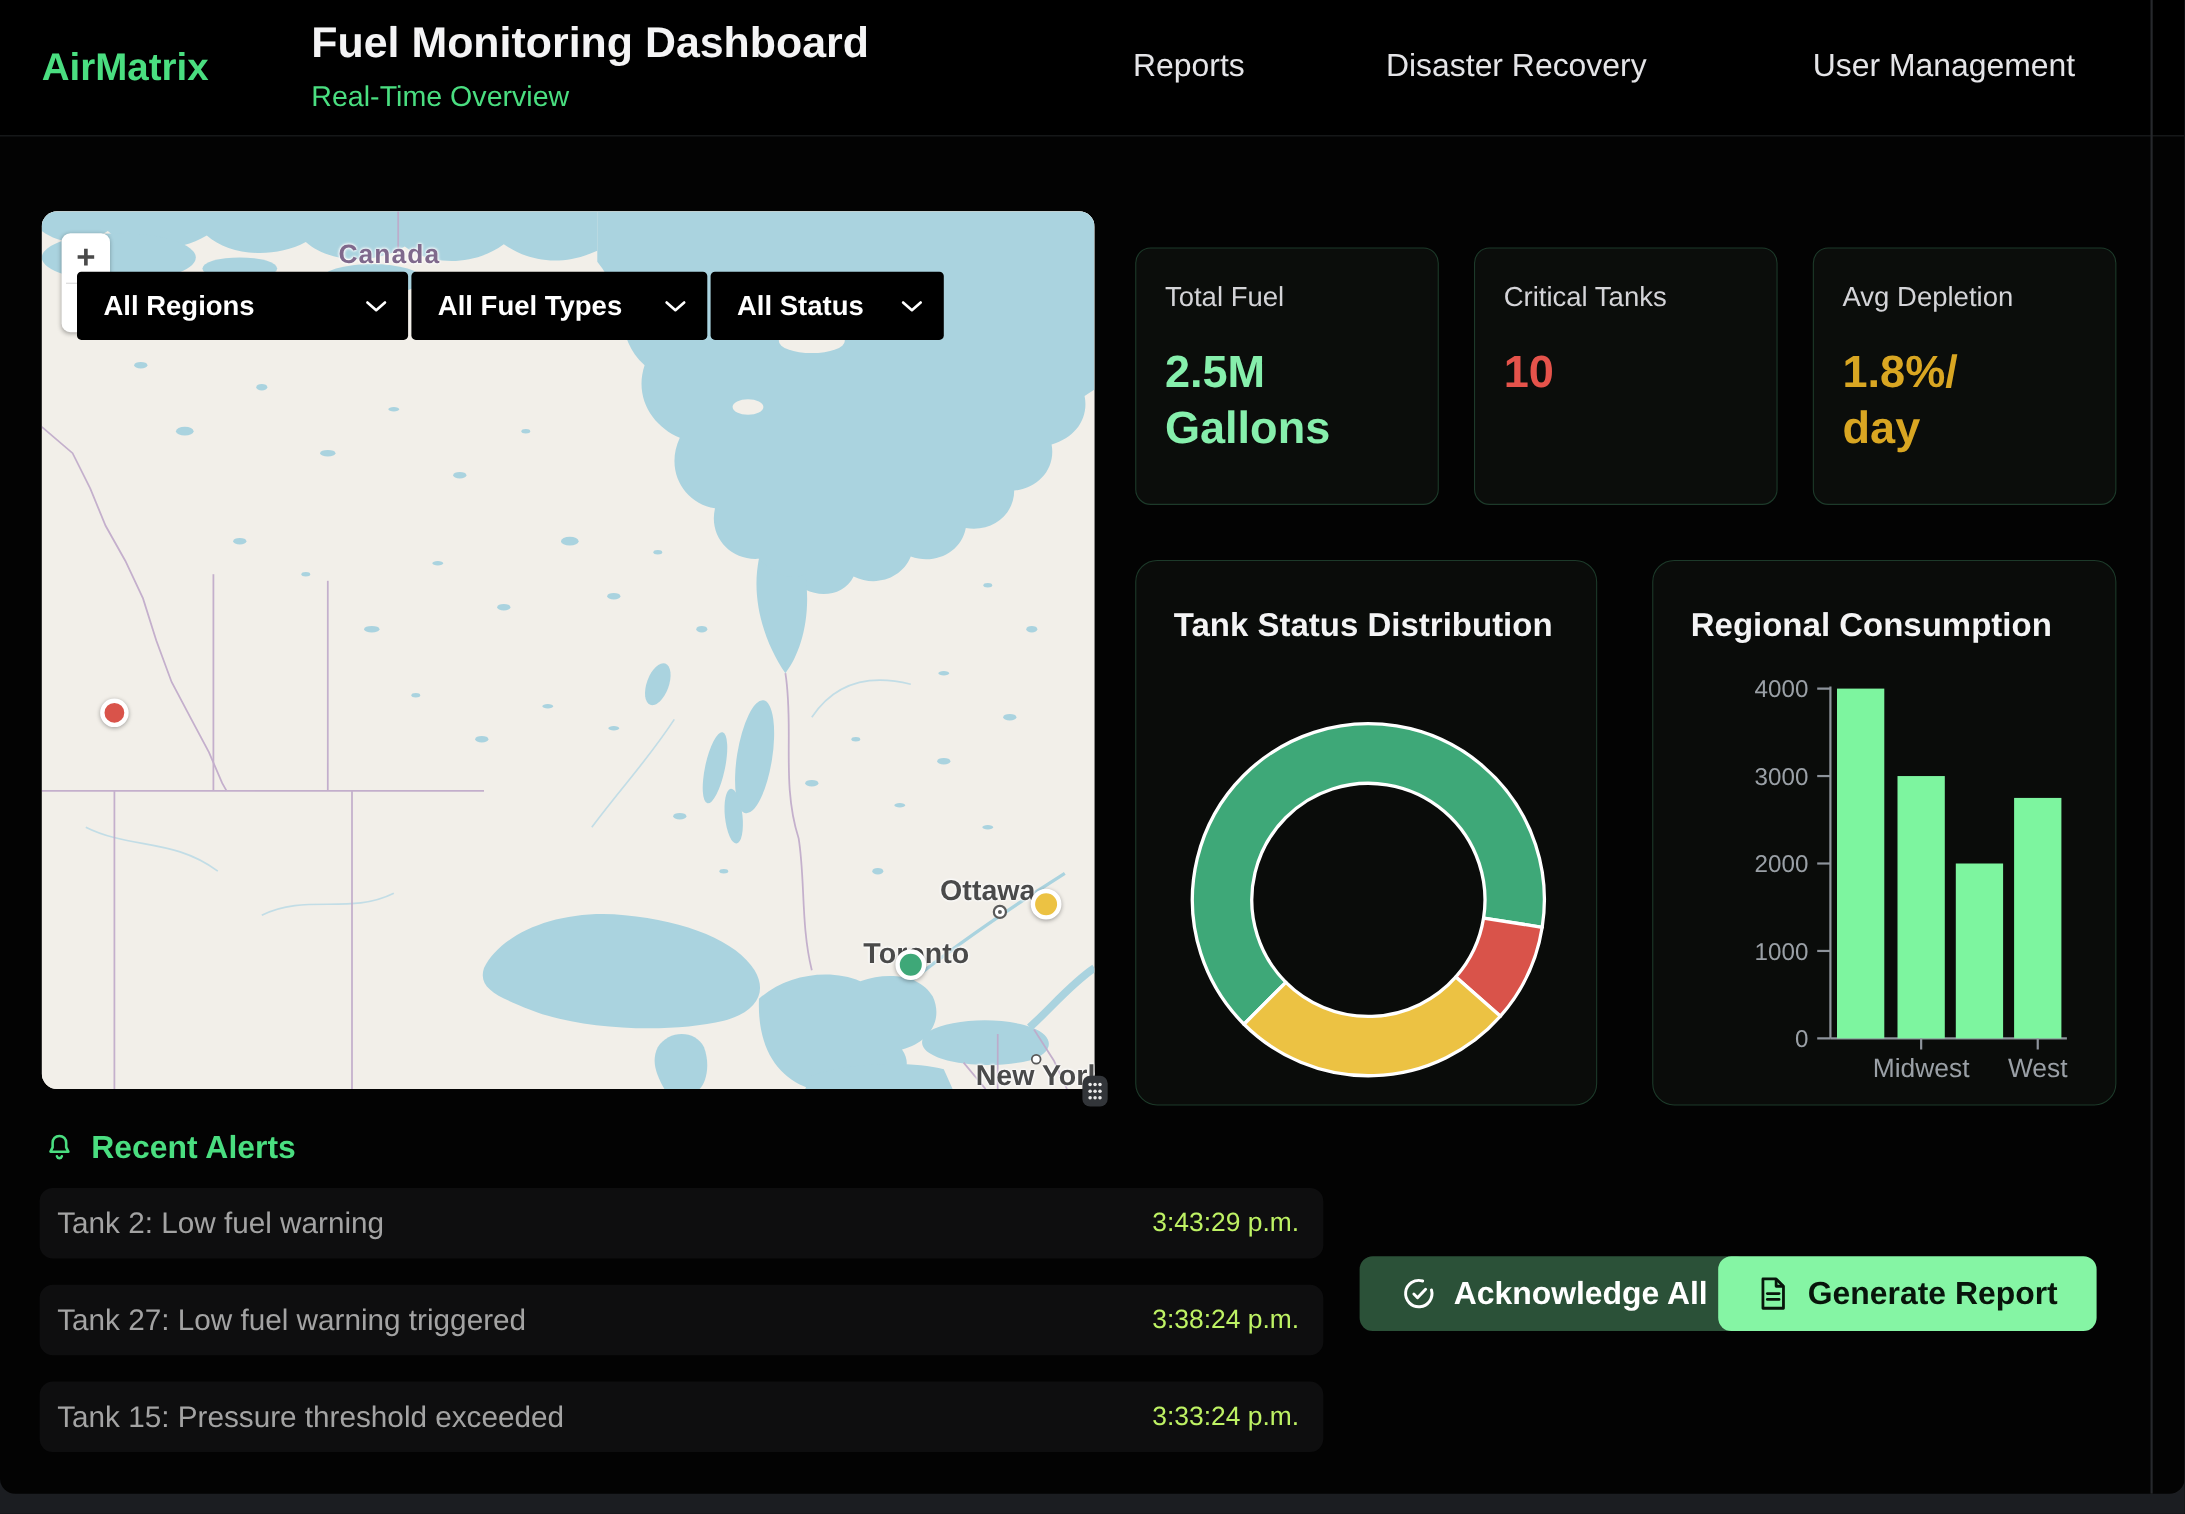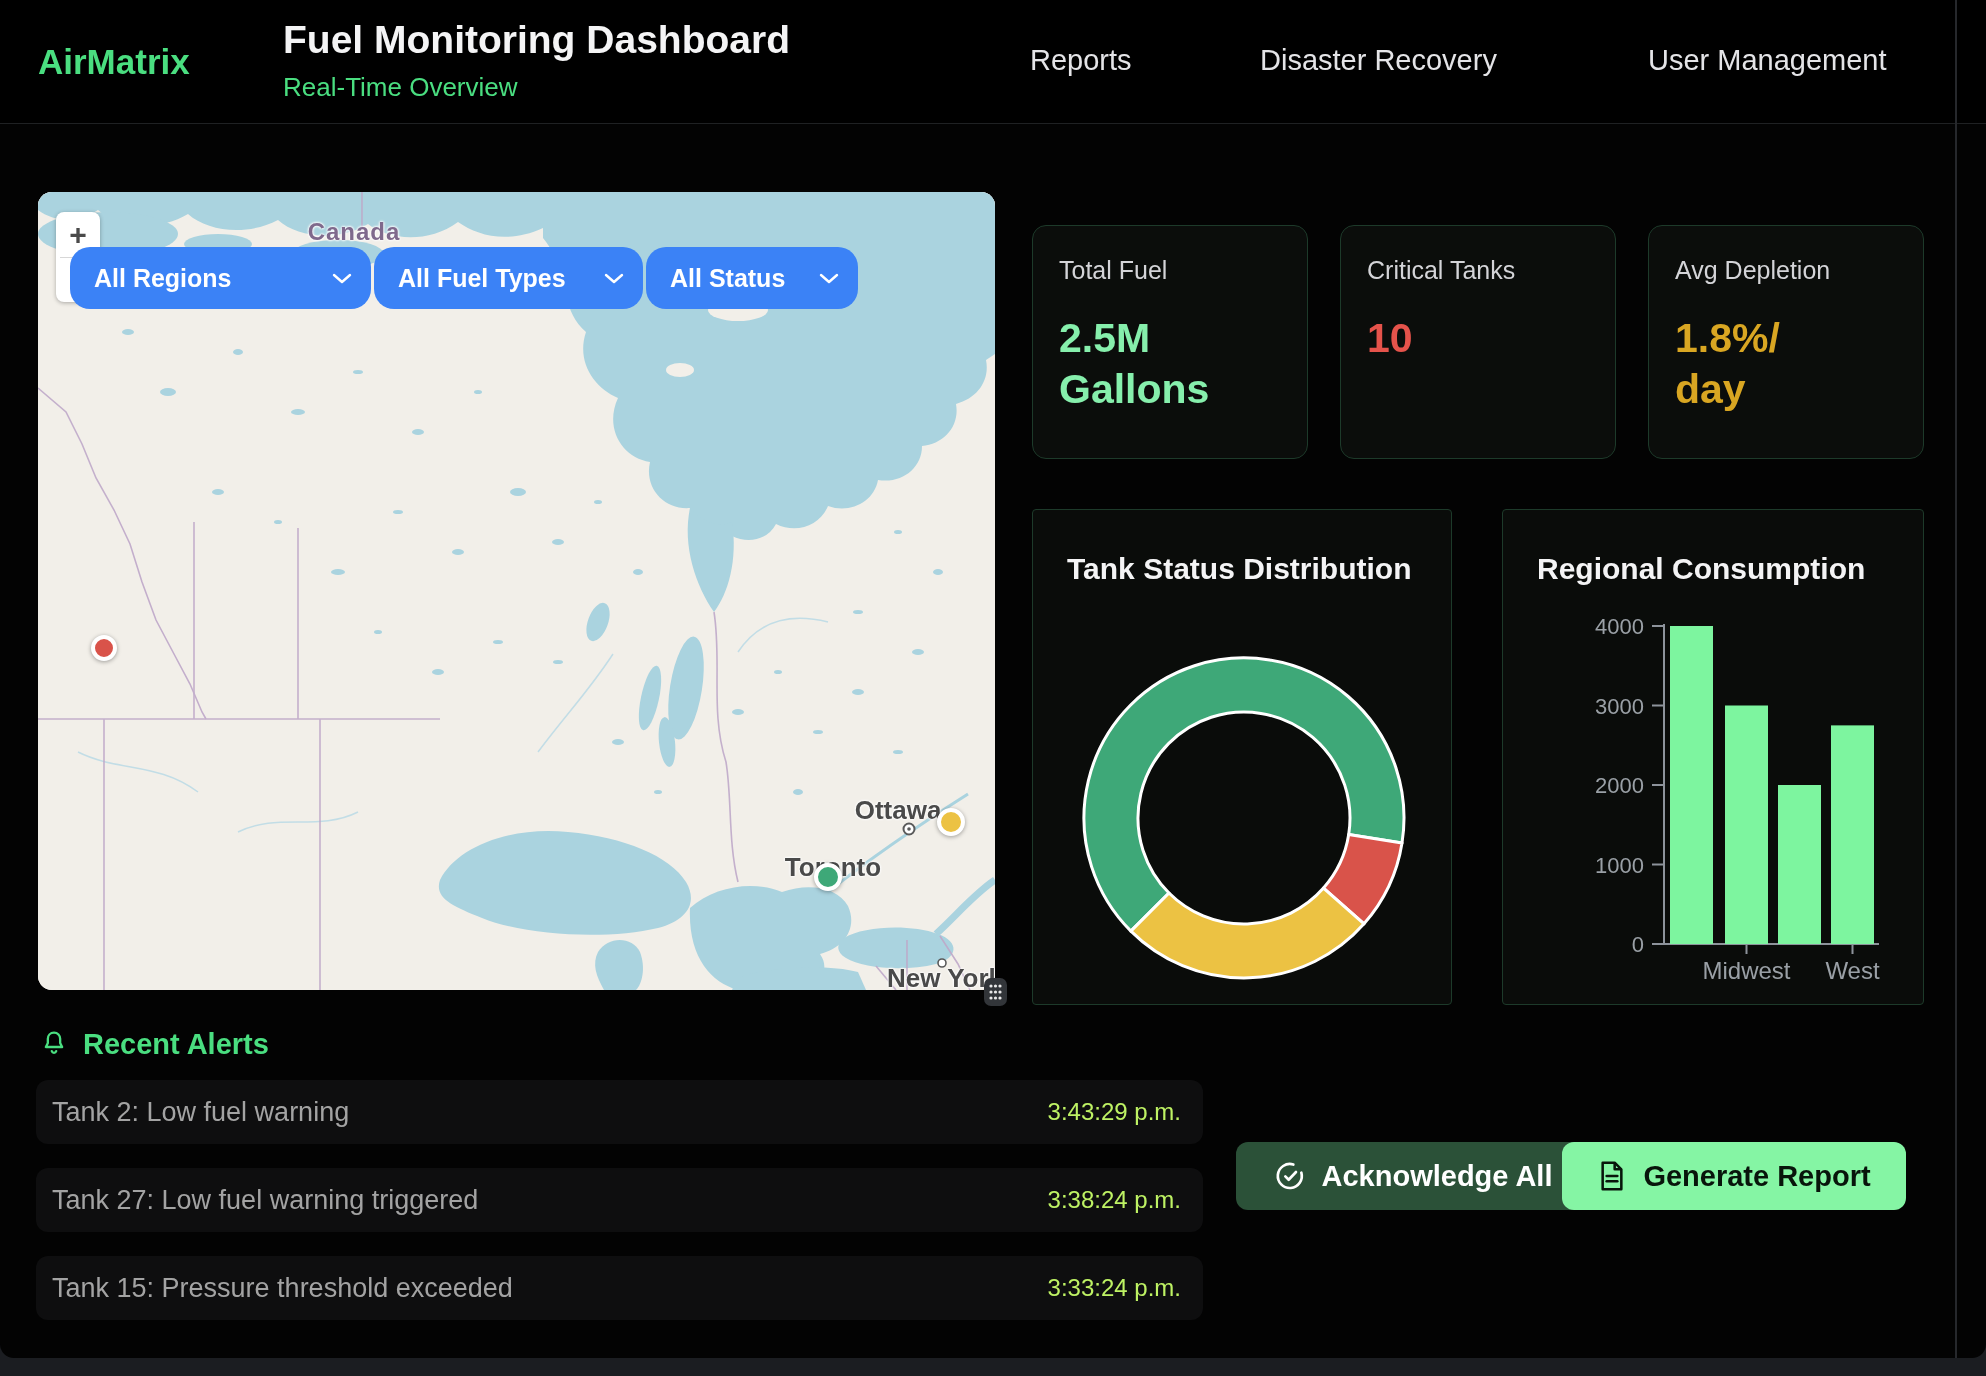--- a/index.html
+++ b/index.html
@@ -25,41 +25,41 @@
   .map-label { position:absolute; transform:translate(-50%,-50%); color:#4a4a4a; font-weight:600;
                font-size:26px; text-shadow:0 0 3px #fff,0 0 3px #fff,0 0 2px #fff; white-space:nowrap; }
   .country-label { font-size:24px; color:rgba(120,97,134,.95); letter-spacing:1px; }
   .marker { position:absolute; border-radius:50%; border:4px solid #fff;
             box-shadow:0 1px 4px rgba(0,0,0,.35); cursor:pointer; }
   .zoom-ctl { position:absolute; left:18px; top:20px; width:44px; height:90px; background:#fff;
               border-radius:8px; box-shadow:0 1px 4px rgba(0,0,0,.3); z-index:3; }
   .zoom-btn { width:44px; height:45px; display:flex; align-items:center; justify-content:center;
               font-size:30px; font-weight:700; color:#4a4a4a; cursor:pointer; }
   .zoom-divider { position:absolute; left:4px; right:4px; top:45px; height:1px; background:#d7d7d7; }
-  .filter { position:absolute; top:55px; height:62px; background:#3b82f6; border-radius:20px;
+  .filter { position:absolute; top:55px; height:62px; background:#000000; border-radius:4px;
             display:flex; align-items:center; justify-content:space-between; padding:0 18px 0 24px;
             color:#fff; font-size:25px; font-weight:700; z-index:4; cursor:pointer; }
   .filter-regions { left:32px; width:301px; }
   .filter-fuel    { left:336px; width:269px;gap:12px; }
   .filter-status  { left:608px; width:212px; }
   .grip { position:absolute; left:984px; top:978px; width:23px; height:28px; background:#323539;
           border-radius:7px; display:flex; align-items:center; justify-content:center; cursor:grab; }
 
   
   .stat-card { position:absolute; top:225px; height:234px; background:#0b0d0b;
                border:1px solid #1d3a2a; border-radius:14px; padding:30px 26px; }
   .stat-1 { left:1032px; width:276px; } .stat-2 { left:1340px; width:276px; } .stat-3 { left:1648px; width:276px; }
   .stat-label { font-size:25px; color:#d4d4d8; }
   .stat-value { margin-top:28px; font-size:41px; font-weight:700; line-height:1.25; }
   .stat-value span { display:block; }
   .v-green { color:#86efac; } .v-red { color:#e5534b; } .v-yellow { color:#d9a622; }
 
   
   .chart-card { position:absolute; top:509px; height:496px; background:#0a0c0a;
-                border:1px solid #1d3a2a; border-radius:4px; overflow:hidden; }
+                border:1px solid #1d3a2a; border-radius:20px; overflow:hidden; }
   .chart-1 { left:1032px; width:420px; } .chart-2 { left:1502px; width:422px; }
   .chart-title { position:absolute; left:34px; top:42px; font-size:30px; font-weight:700; color:#f4f4f5; }
   .chart-card svg { position:absolute; left:0; top:0; }
   .chart-card svg text { font-family:"Liberation Sans","DejaVu Sans",sans-serif; }
 
   
   .alerts-header { position:absolute; left:39px; top:1028px; display:flex; align-items:center; gap:14px; }
   .alerts-title { font-size:29px; font-weight:700; color:#4ade80; }
   .alert-row { position:absolute; left:36px; width:1167px; height:64px; background:#0e0e0f;
                border-radius:12px; display:flex; align-items:center; justify-content:space-between;

